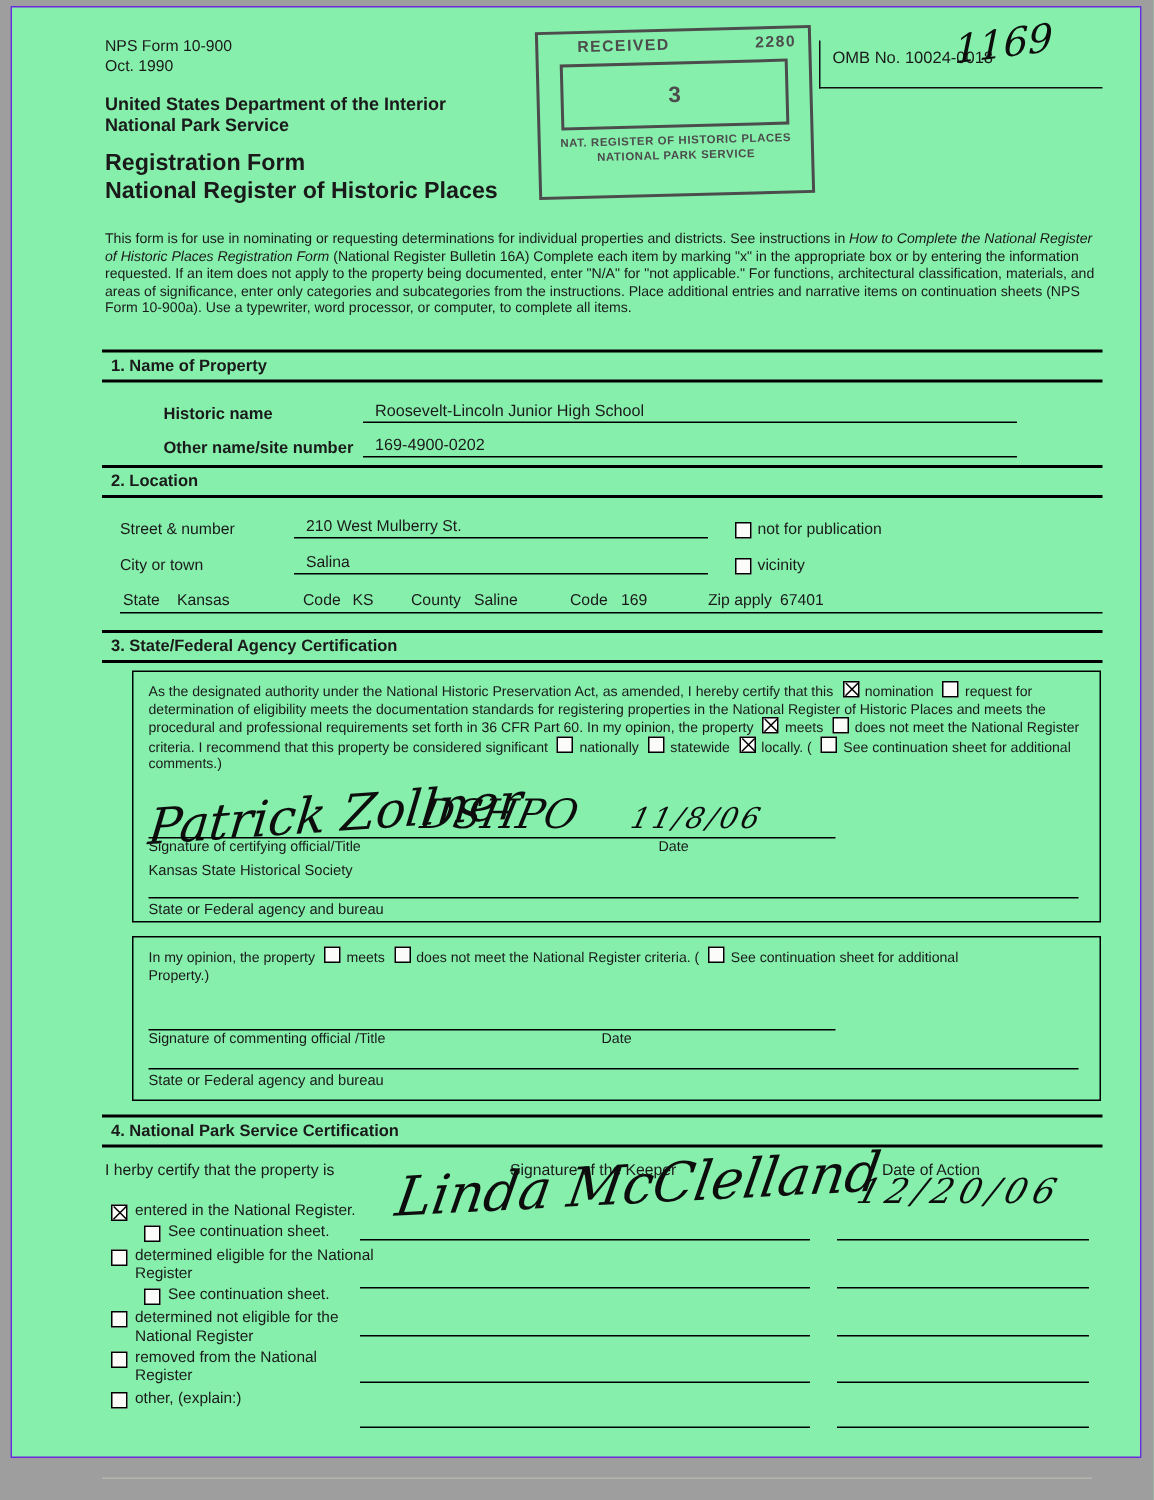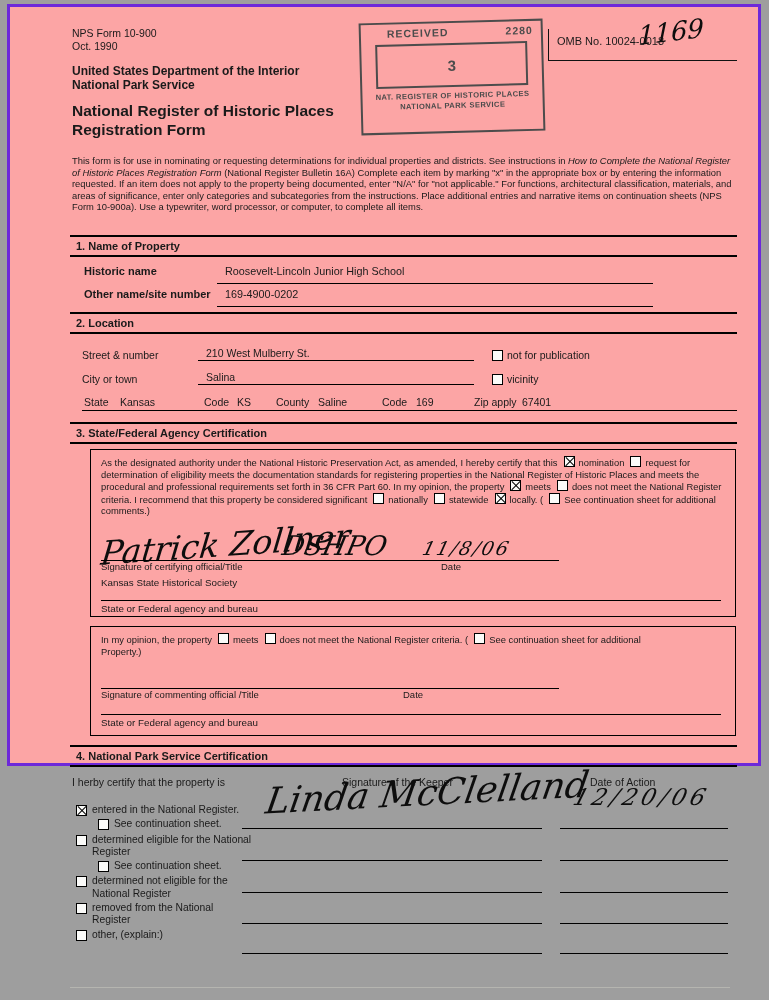--- a/index.html
+++ b/index.html
@@ -1,18 +1,18 @@
 <!DOCTYPE html>
 <html><head>
 <meta charset="utf-8">
 <style>
   html,body { margin:0; padding:0; }
   body { background:#a6a6a6; font-family:"Liberation Sans", sans-serif; color:#1a1a1a; }
   .page { position:relative; width:769px; height:1000px; background:#9e9e9e; overflow:hidden; }
-  .paper { position:absolute; left:7px; top:4px; width:754px; height:762px; background:#fca5a5; border:3px solid #6d28d9; box-sizing:border-box; }
+  .paper { position:absolute; left:7px; top:4px; width:754px; height:968px; background:#86efac; border:1px solid #6d28d9; box-sizing:border-box; }
   .content { position:absolute; left:60px; top:0; width:667px; height:100%; }
 
   
   .hdr { position:absolute; top:14px; left:0; width:667px; height:132px; }
   .form-id { position:absolute; left:2px; top:6px; font-size:10.5px; line-height:12.5px; }
   .dept { position:absolute; left:2px; top:44px; font-size:12px; font-weight:bold; line-height:13.5px; }
   .title { position:absolute; left:2px; top:80px; font-size:15.5px; font-weight:bold; line-height:19px; }
   .omb { position:absolute; left:478px; top:8px; width:189px; height:32px; border-left:1.5px solid #111; border-bottom:1.5px solid #111; box-sizing:border-box; padding:6px 0 0 8px; font-size:11px; }
   .handnum { position:absolute; left:568px; top:-4px; font-family:"DejaVu Serif", serif; font-style:italic; font-size:26px; transform:rotate(-7deg) skewX(-8deg); z-index:3; color:#222; }
 
@@ -22,21 +22,21 @@
   .stamp-lines { text-align:center; font-size:7.6px; letter-spacing:0.4px; line-height:9.5px; font-weight:bold; }
 
   
   .intro { position:absolute; top:148px; left:2px; width:662px; font-size:9.4px; line-height:11.5px; margin:0; }
 
   
   .bar { position:absolute; left:0; width:667px; border-top:2px solid #000; border-bottom:2px solid #000; font-weight:bold; font-size:11px; padding:3px 0 3px 6px; box-sizing:border-box; }
 
   
   .s1 { position:absolute; top:258px; left:14px; width:640px; }
-  .f-row { display:flex; height:19px; margin-bottom:4px; }
+  .f-row { display:flex; align-items:flex-end; height:19px; margin-bottom:4px;margin-left:27px; }
   .f-label { width:133px; font-size:11px; font-weight:bold; }
   .f-value { width:426px; border-bottom:1px solid #000; font-size:10.8px; padding:0 2px 1px 8px; }
 
   
   .s2 { position:absolute; top:336px; left:12px; width:655px; }
   .loc-row { display:flex; align-items:flex-end; height:18px; margin-bottom:6px; font-size:10.5px; }
   .loc-label { width:116px; }
   .loc-value { width:266px; border-bottom:1px solid #000; padding:0 2px 1px 8px; }
   .cb-group { margin-left:12px; display:flex; align-items:center; }
   .state-row { position:relative; height:17px; border-bottom:1px solid #000; margin-top:8px; font-size:10.5px; }
@@ -110,22 +110,22 @@
 
         <div class="omb">OMB No. 10024-0018</div>
         <div class="handnum script">1169</div>
 
         <div class="dept">
           <div>United States Department of the Interior</div>
           <div>National Park Service</div>
         </div>
 
         <div class="title">
+          <div>Registration Form</div>
           <div>National Register of Historic Places</div>
-          <div>Registration Form</div>
         </div>
       </div>
 
       <p class="intro"><span>This form is for use in nominating or requesting determinations for individual properties and districts.  See instructions in </span><i>How to Complete the National Register of Historic Places Registration Form</i><span> (National Register Bulletin 16A) Complete each item by marking "x" in the appropriate box or by entering the information requested. If an item does not apply to the property being documented, enter "N/A" for "not applicable." For functions, architectural classification, materials, and areas of significance, enter only categories and subcategories from the instructions.  Place additional entries and narrative items on continuation sheets (NPS Form 10-900a). Use a typewriter, word processor, or computer, to complete all items.</span></p>
 
       <div class="bar" style="top:228px;"><span>1. Name of Property</span></div>
       <div class="s1">
         <div class="f-row">
           <span class="f-label">Historic name</span>
           <span class="f-value">Roosevelt-Lincoln Junior High School</span>

